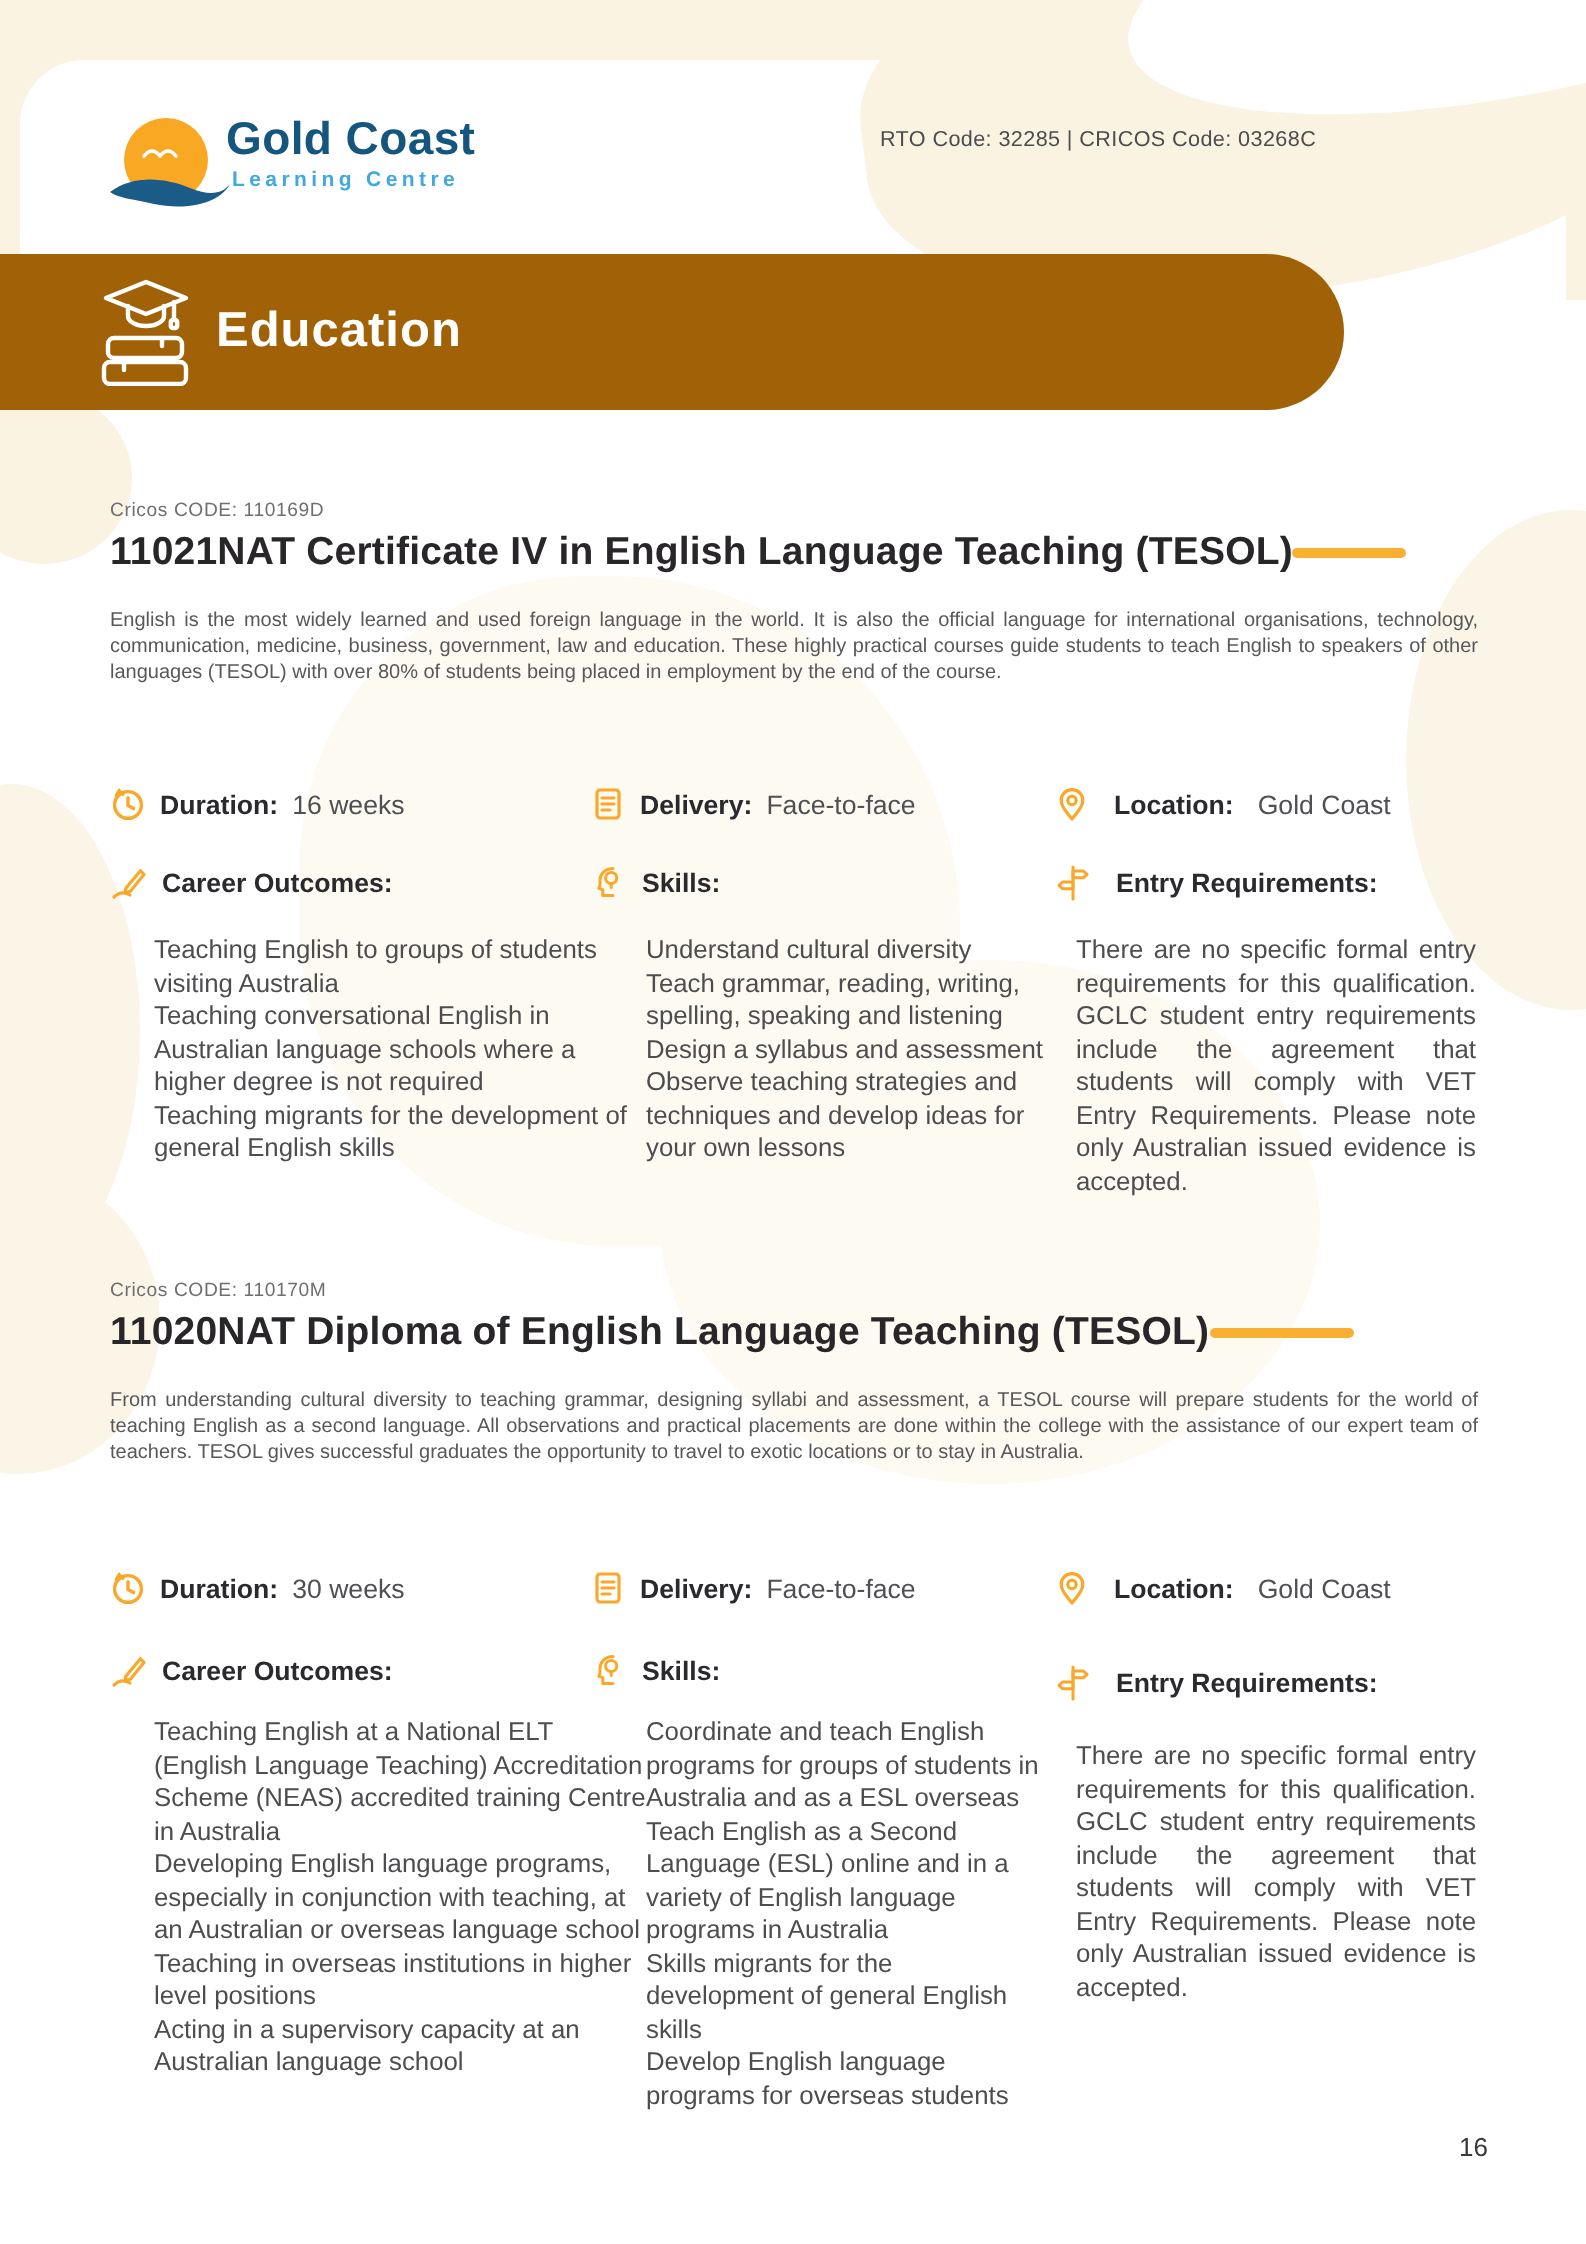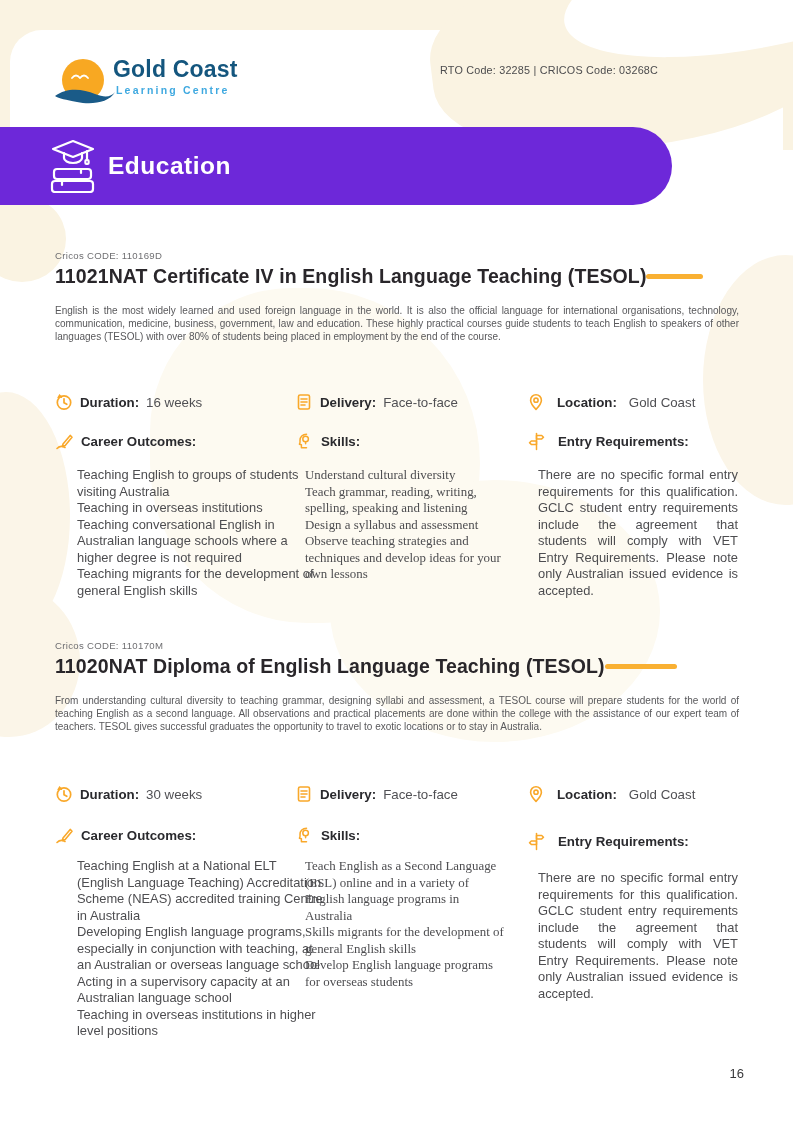--- a/index.html
+++ b/index.html
@@ -19,21 +19,21 @@
   .blob-e{left:150px;top:288px;width:330px;height:335px;background:#FDFAF1;border-radius:45% 55% 50% 50%;}
   .blob-f{left:330px;top:480px;width:330px;height:262px;background:#FDFAF1;border-radius:50%;}
 
   
   .logo{position:absolute;left:55px;top:50px;width:250px;height:64px;}
   .logo-title{position:absolute;left:58px;top:6px;font-size:23px;font-weight:800;color:#14567E;letter-spacing:0.2px;}
   .logo-subtitle{position:absolute;left:61px;top:34px;font-size:10.5px;font-weight:700;color:#3FA9E0;letter-spacing:2.2px;}
   .rto{position:absolute;left:440px;top:64px;width:300px;text-align:left;font-size:10.8px;color:#4c4c4e;letter-spacing:0.2px;}
 
   
-  .banner{position:absolute;left:0;top:127px;width:672px;height:78px;background:#6d28d9;border-radius:0 39px 39px 0;}
+  .banner{position:absolute;left:0;top:127px;width:672px;height:78px;background:#a16207;border-radius:0 39px 39px 0;}
   .banner-icon{position:absolute;left:50px;top:12px;}
   .banner-title{position:absolute;left:108px;top:0;height:78px;line-height:78px;font-size:24.5px;font-weight:800;color:#fff;letter-spacing:0.5px;}
 
   
   .section{position:absolute;left:55px;width:684px;}
   .sec1{top:250px;height:390px;}
   .sec2{top:640px;height:450px;}
   .cricos{position:absolute;left:0;top:0;font-size:9.6px;color:#6f6f72;letter-spacing:0.3px;}
   .title-row{position:absolute;left:0;top:15px;display:flex;align-items:center;gap:0;white-space:nowrap;}
   .course-title{font-size:19.5px;font-weight:800;color:#29262a;letter-spacing:0.1px;}
@@ -49,21 +49,21 @@
   .col3{left:472px;gap:12px;}
   .sec1 .inforow{top:143px;}
   .sec1 .headrow{top:182px;}
   .sec2 .inforow{top:145px;}
   .sec2 .headrow{top:186px;}
   .sec2 .headrow.col3{top:192px;}
   .list{position:absolute;font-size:12.9px;line-height:1.28;color:#4d4d50;}
   .sec1 .list{top:217px;}
   .sec2 .list{top:218px;}
   .list.career{left:22px;width:248px;}
-  .list.skills{left:250px;width:200px;font-family:Liberation Serif, serif;}
+  .list.skills{left:268px;width:200px;}
   .entry-text{position:absolute;left:483px;width:200px;font-size:12.9px;line-height:1.28;color:#4d4d50;text-align:justify;}
   .sec1 .entry-text{top:217px;}
   .sec2 .entry-text{top:230px;}
 
   .page-number{position:absolute;left:716px;top:1066px;width:28px;text-align:right;font-size:13px;color:#39393b;}
   svg{display:block;}
 </style>
 </head>
 <body>
 
@@ -174,21 +174,20 @@
           <path d="M9.5 1.5 v16"></path>
             <path d="M9.5 3.5 h5.2 l1.8 1.7 l-1.8 1.7 h-5.2 Z"></path>
             <path d="M9.5 9 h-5.2 l-1.8 1.7 l1.8 1.7 h5.2 Z"></path>
         </svg>
       </span>
       <span class="lbl">Entry Requirements:</span>
     </div>
 
     <div class="list career">
         <div class="list-item">Teaching English to groups of students visiting Australia</div>
-        <div class="list-item">Teaching in overseas institutions</div>
         <div class="list-item">Teaching conversational English in Australian language schools where a higher degree is not required</div>
         <div class="list-item">Teaching migrants for the development of general English skills</div>
       </div>
     <div class="list skills">
         <div class="list-item">Understand cultural diversity</div>
         <div class="list-item">Teach grammar, reading, writing, spelling, speaking and listening</div>
         <div class="list-item">Design a syllabus and assessment</div>
         <div class="list-item">Observe teaching strategies and techniques and develop ideas for your own lessons</div>
       </div>
     <div class="entry-text">There are no specific formal entry requirements for this qualification. GCLC student entry requirements include the agreement that students will comply with VET Entry Requirements. Please note only Australian issued evidence is accepted.</div>
@@ -260,24 +259,25 @@
             <path d="M9.5 3.5 h5.2 l1.8 1.7 l-1.8 1.7 h-5.2 Z"></path>
             <path d="M9.5 9 h-5.2 l-1.8 1.7 l1.8 1.7 h5.2 Z"></path>
         </svg>
       </span>
       <span class="lbl">Entry Requirements:</span>
     </div>
 
     <div class="list career">
         <div class="list-item">Teaching English at a National ELT (English Language Teaching) Accreditation Scheme (NEAS) accredited training Centre in Australia</div>
         <div class="list-item">Developing English language programs, especially in conjunction with teaching, at an Australian or overseas language school</div>
+        <div class="list-item">Teaching in overseas institutions in higher level positions</div>
         <div class="list-item">Acting in a supervisory capacity at an Australian language school</div>
-        <div class="list-item">Teaching in overseas institutions in higher level positions</div>
       </div>
     <div class="list skills">
+        <div class="list-item">Coordinate and teach English programs for groups of students in Australia and as a ESL overseas</div>
         <div class="list-item">Teach English as a Second Language (ESL) online and in a variety of English language programs in Australia</div>
         <div class="list-item">Skills migrants for the development of general English skills</div>
         <div class="list-item">Develop English language programs for overseas students</div>
       </div>
     <div class="entry-text">There are no specific formal entry requirements for this qualification. GCLC student entry requirements include the agreement that students will comply with VET Entry Requirements. Please note only Australian issued evidence is accepted.</div>
   </div>
 
   <div class="page-number">16</div>
 </div>
 

